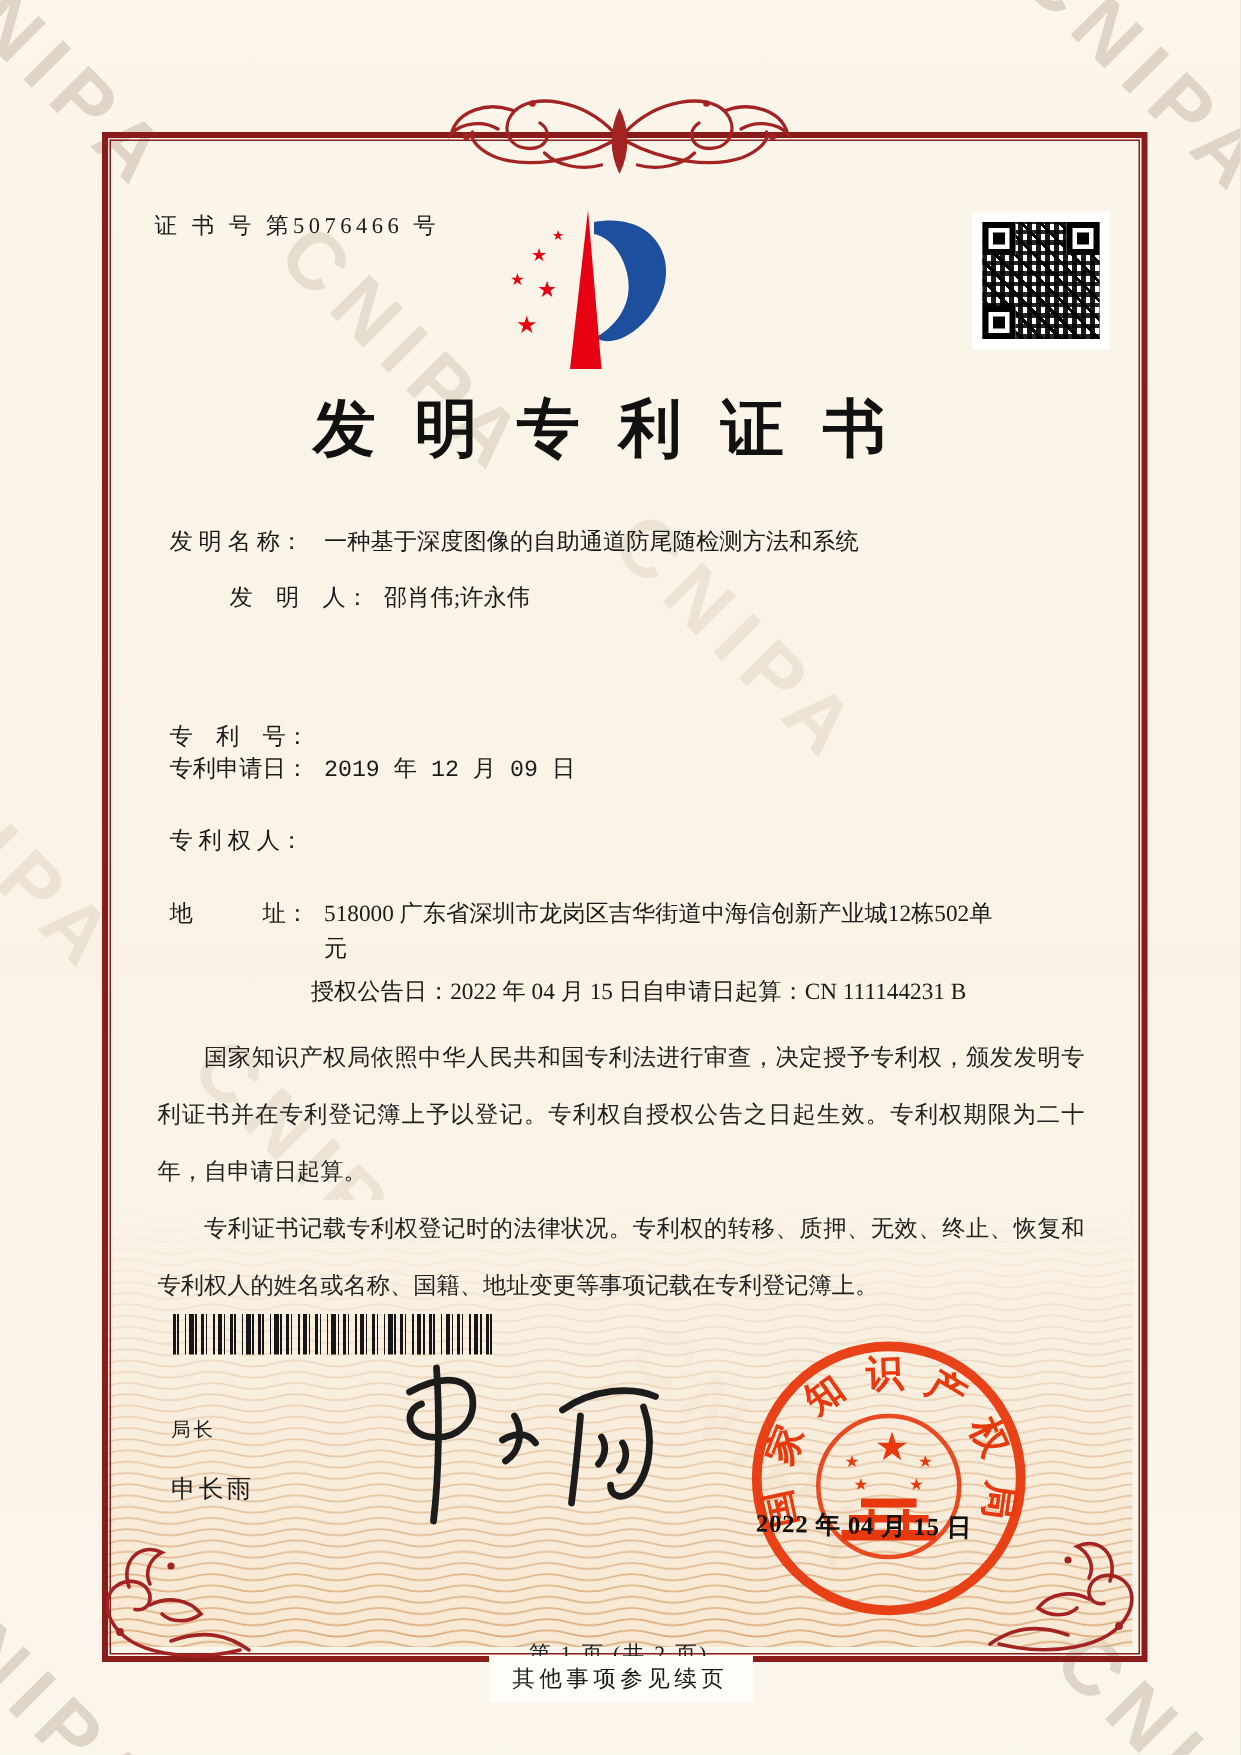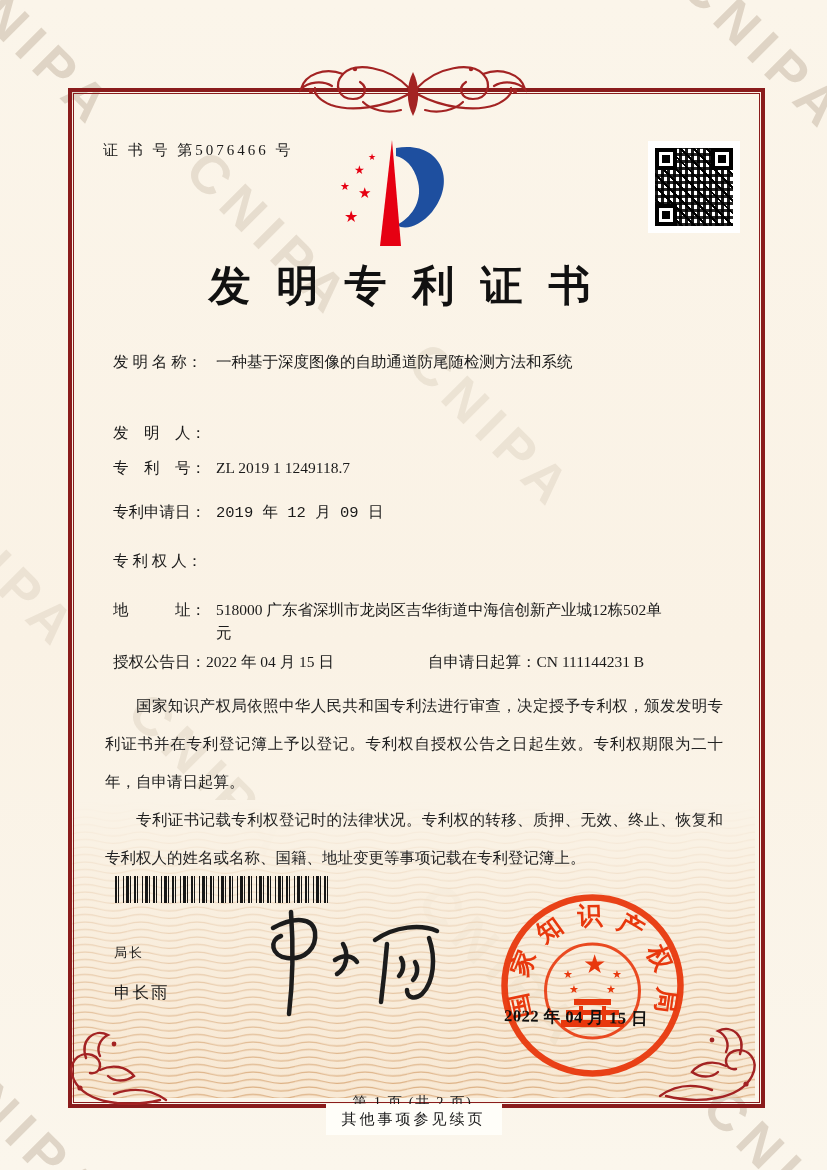--- a/index.html
+++ b/index.html
@@ -36,21 +36,21 @@
   .finder::after{content:"";position:absolute;left:3px;top:3px;width:8px;height:8px;background:#000;}
   .finder.f-tl{left:0;top:0}.finder.f-tr{right:0;top:0}.finder.f-bl{left:0;bottom:0}
   .title{position:absolute;left:68px;top:258px;width:689px;text-align:center;
          font-size:42px;font-weight:bold;letter-spacing:26px;
          box-sizing:border-box;color:#111;}
   
   .row{position:absolute;left:113px;font-size:15.5px;line-height:23px;display:flex;}
   .row .lbl{display:inline-block;width:103px;flex:0 0 103px;}
   .row .val{display:inline-block;width:455px;word-break:break-all;}
   .grant .seg{display:inline-block;}
-  .grant .seg1{width:315px;}
+  .grant .seg1{width:315px;text-align:right;}
   
   .paras{position:absolute;left:105px;top:687px;width:618px;font-size:15.5px;
          line-height:38px;text-align:justify;color:#222;font-family:Liberation Serif, serif;}
   .paras p{margin:0;text-indent:2em;}
   
   .barcode{position:absolute;left:115px;top:876px;width:217px;height:27px;
     background:repeating-linear-gradient(90deg,#161616 0 2px,transparent 2px 3px,
       #161616 3px 4px,transparent 4px 8px,#161616 8px 9px,transparent 9px 11px,
       #161616 11px 14px,transparent 14px 15px,#161616 15px 16px,transparent 16px 19px);}
   .sig-title{position:absolute;left:114px;top:944px;font-size:13px;letter-spacing:2px;}
@@ -167,26 +167,26 @@
       <div class="finder f-bl"></div>
     </div>
   </div>
 
   <div class="title">发明专利证书</div>
 
   <div class="row" style="top:350px;">
     <span class="lbl">发 明 名 称：</span>
     <span class="val">一种基于深度图像的自助通道防尾随检测方法和系统</span>
   </div>
-  <div class="row" style="top:421px;">
+  <div class="row" style="top:387px;margin-left:40px;">
     <span class="lbl">发　明　人：</span>
-  </div>
-  <div class="row" style="top:456px;align-items:center;">
+    <span class="val">邵肖伟;许永伟</span>
+  </div>
+  <div class="row" style="top:480px;align-items:center;">
     <span class="lbl">专　利　号：</span>
-    <span class="val">ZL 2019 1 1249118.7</span>
   </div>
   <div class="row" style="top:502px;font-family:Liberation Mono, monospace;">
     <span class="lbl">专利申请日：</span>
     <span class="val">2019 年 12 月 09 日</span>
   </div>
   <div class="row" style="top:549px;gap:24px;">
     <span class="lbl">专 利 权 人：</span>
   </div>
   <div class="row" style="top:598px;">
     <span class="lbl">地　　　址：</span>

